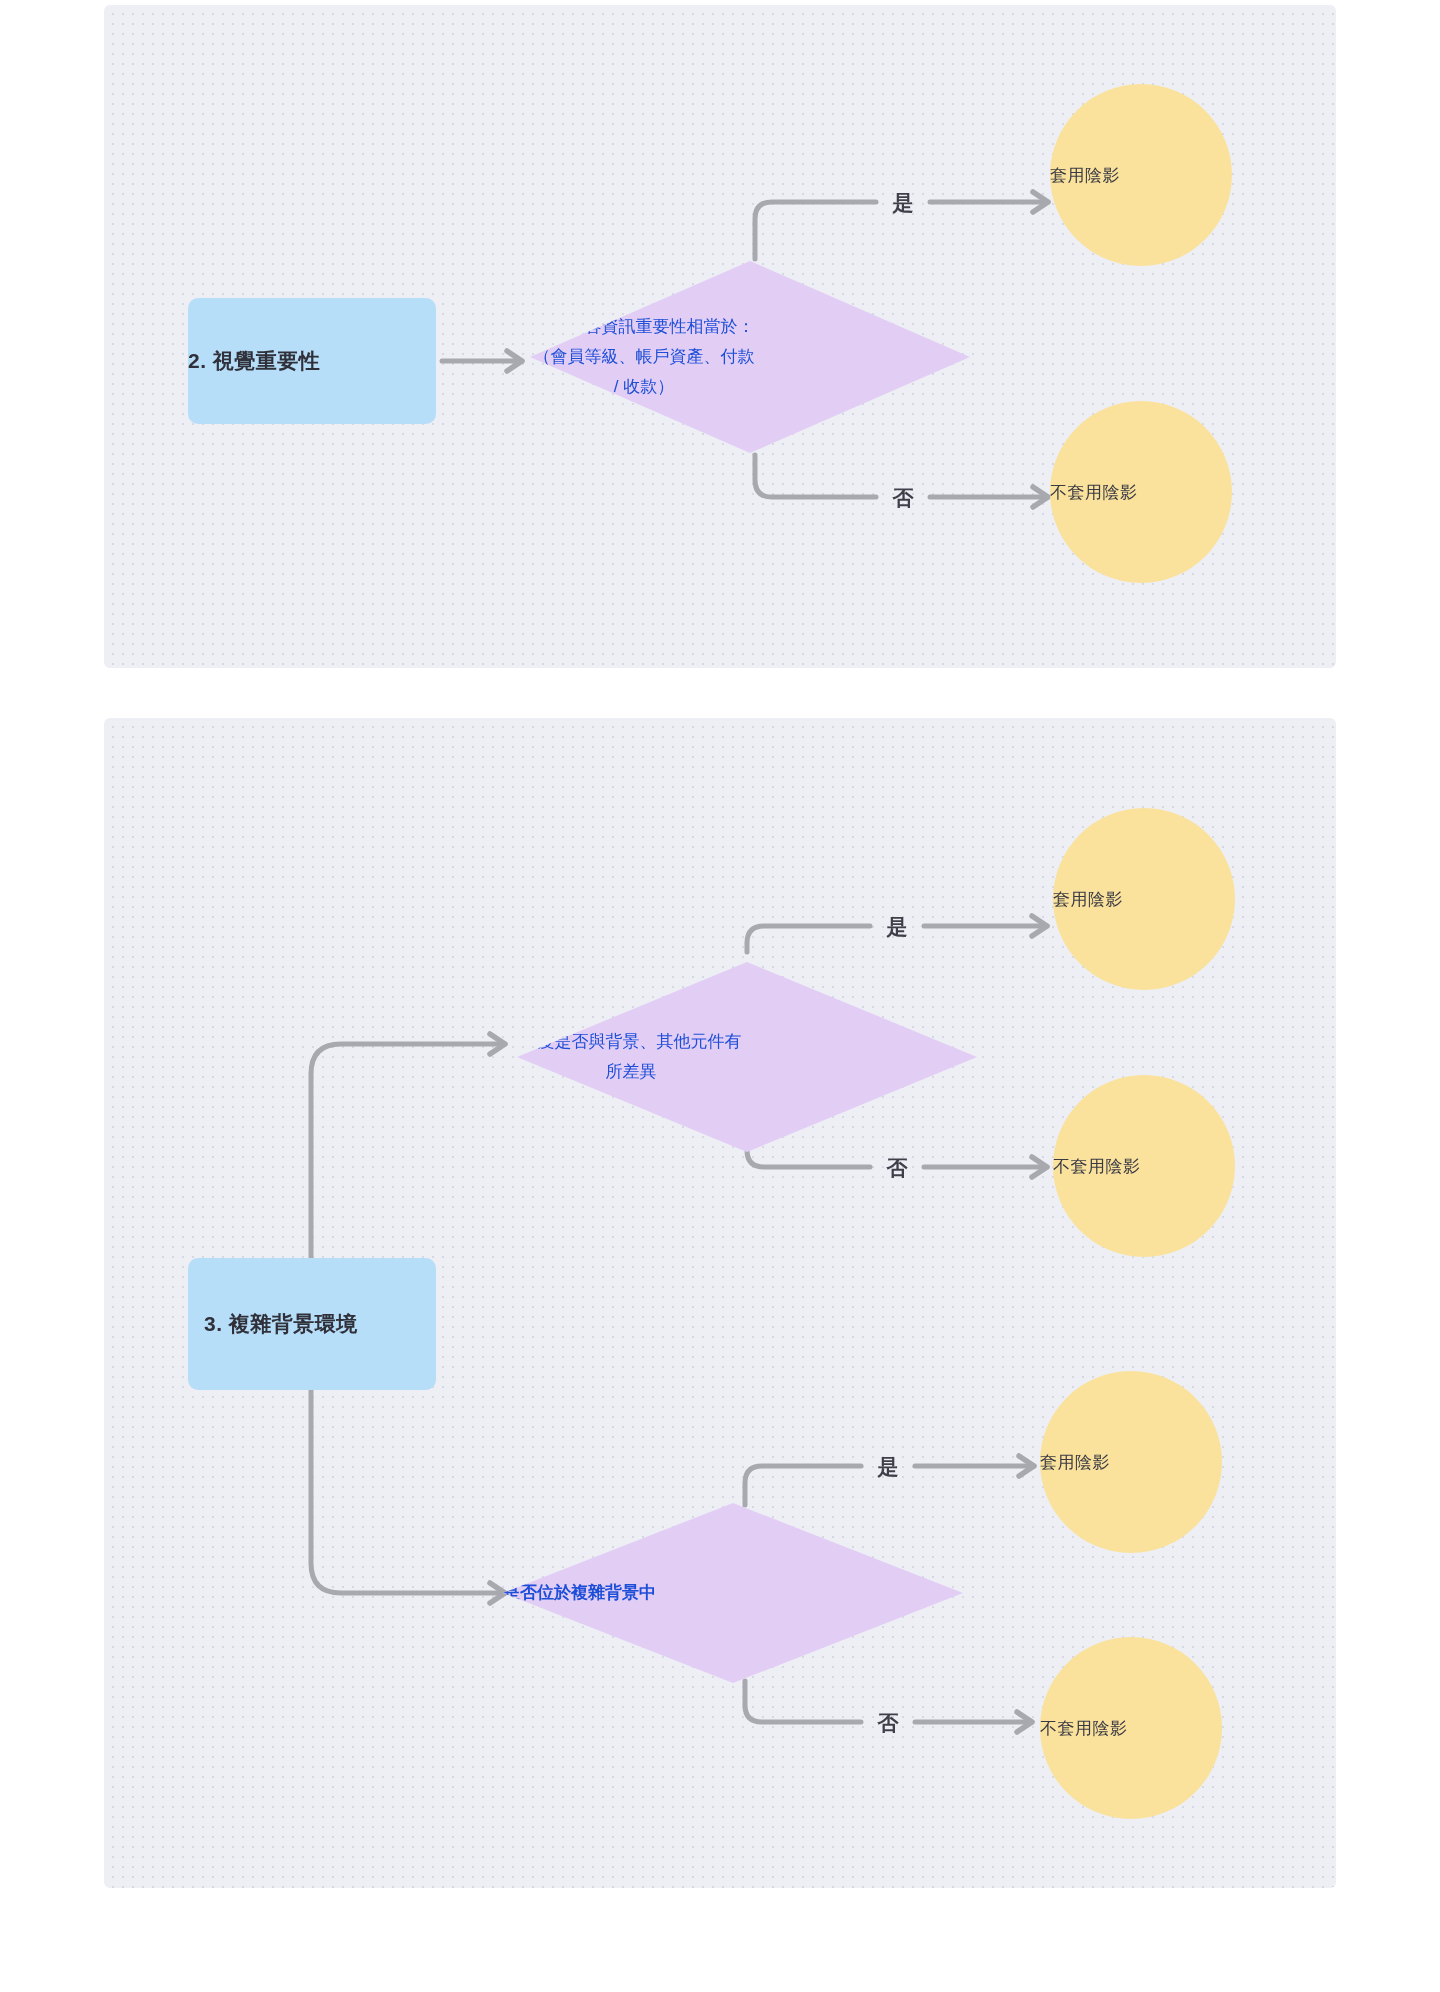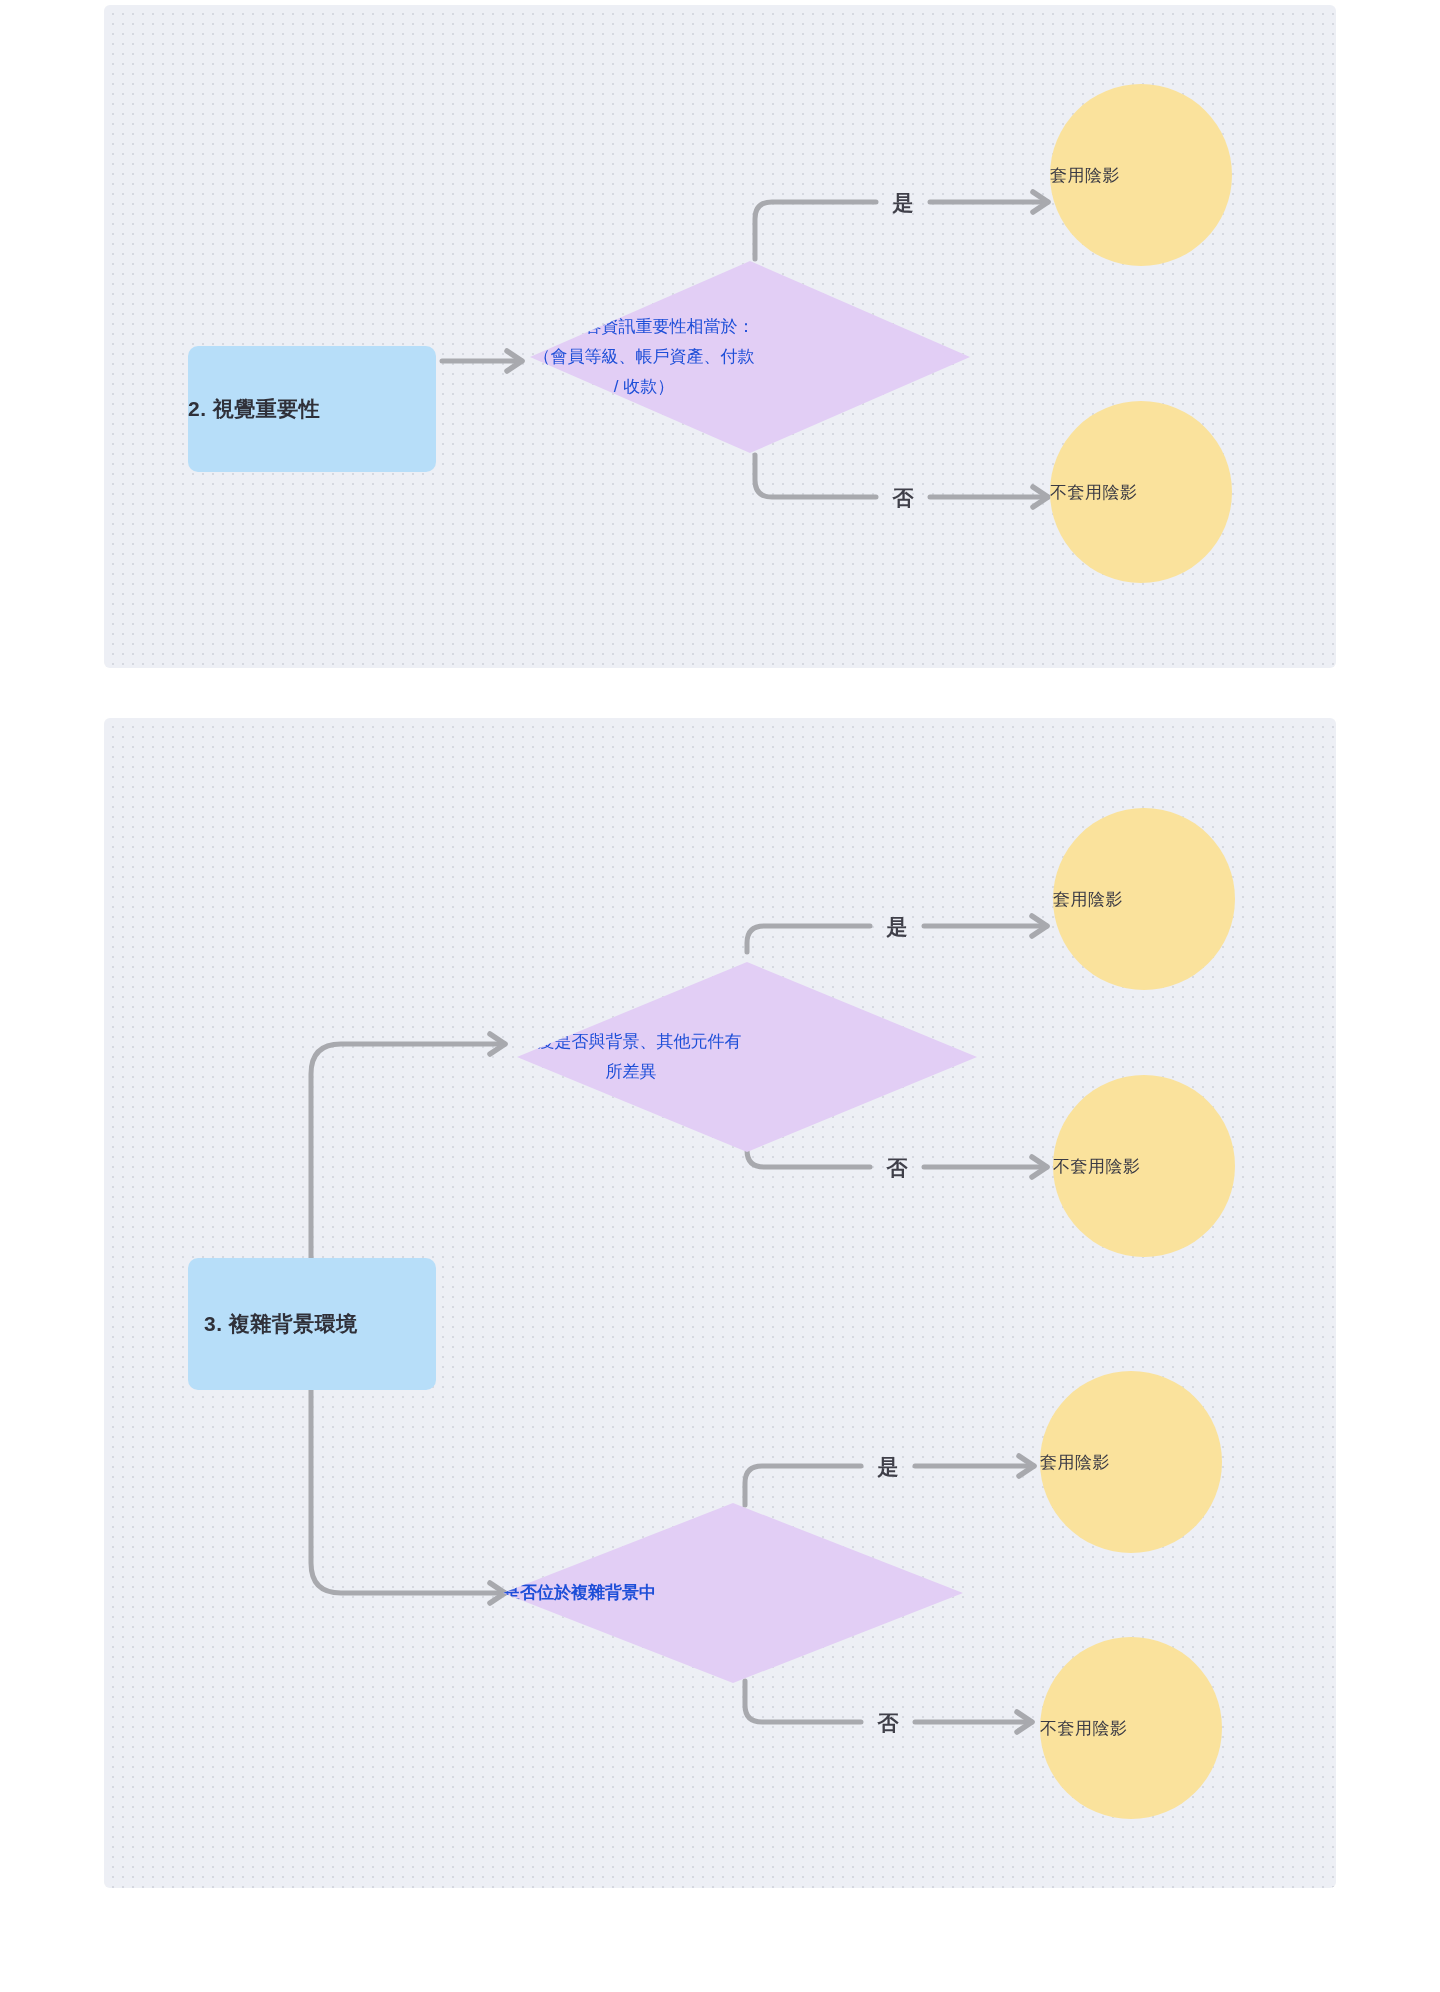--- a/index.html
+++ b/index.html
@@ -103,21 +103,21 @@
 
       <path class="wire" d="M338 356 L418 356" marker-end="url(#arw1)"></path>
 
       <path class="wire" d="M651 254 L651 214 Q651 197 668 197 L772 197"></path>
       <path class="wire" d="M826 197 L944 197" marker-end="url(#arw1)"></path>
 
       <path class="wire" d="M651 450 L651 475 Q651 492 668 492 L772 492"></path>
       <path class="wire" d="M826 492 L944 492" marker-end="url(#arw1)"></path>
     </svg>
 
-    <div class="node start" style="left:84px; top:293px; width:248px; height:126px;margin-top:48px;">
+    <div class="node start" style="left:84px; top:293px; width:248px; height:126px;">
       <span>2. 視覺重要性</span>
     </div>
 
     <div class="node diamond" style="left:426px; top:256px; width:440px; height:192px;">
       <span class="qtext">卡片內容資訊重要性相當於：（會員等級、帳戶資產、付款 / 收款）</span>
     </div>
 
     <div class="edge-label" style="left:799px; top:197px;">是</div>
     <div class="edge-label" style="left:799px; top:492px;">否</div>
 

